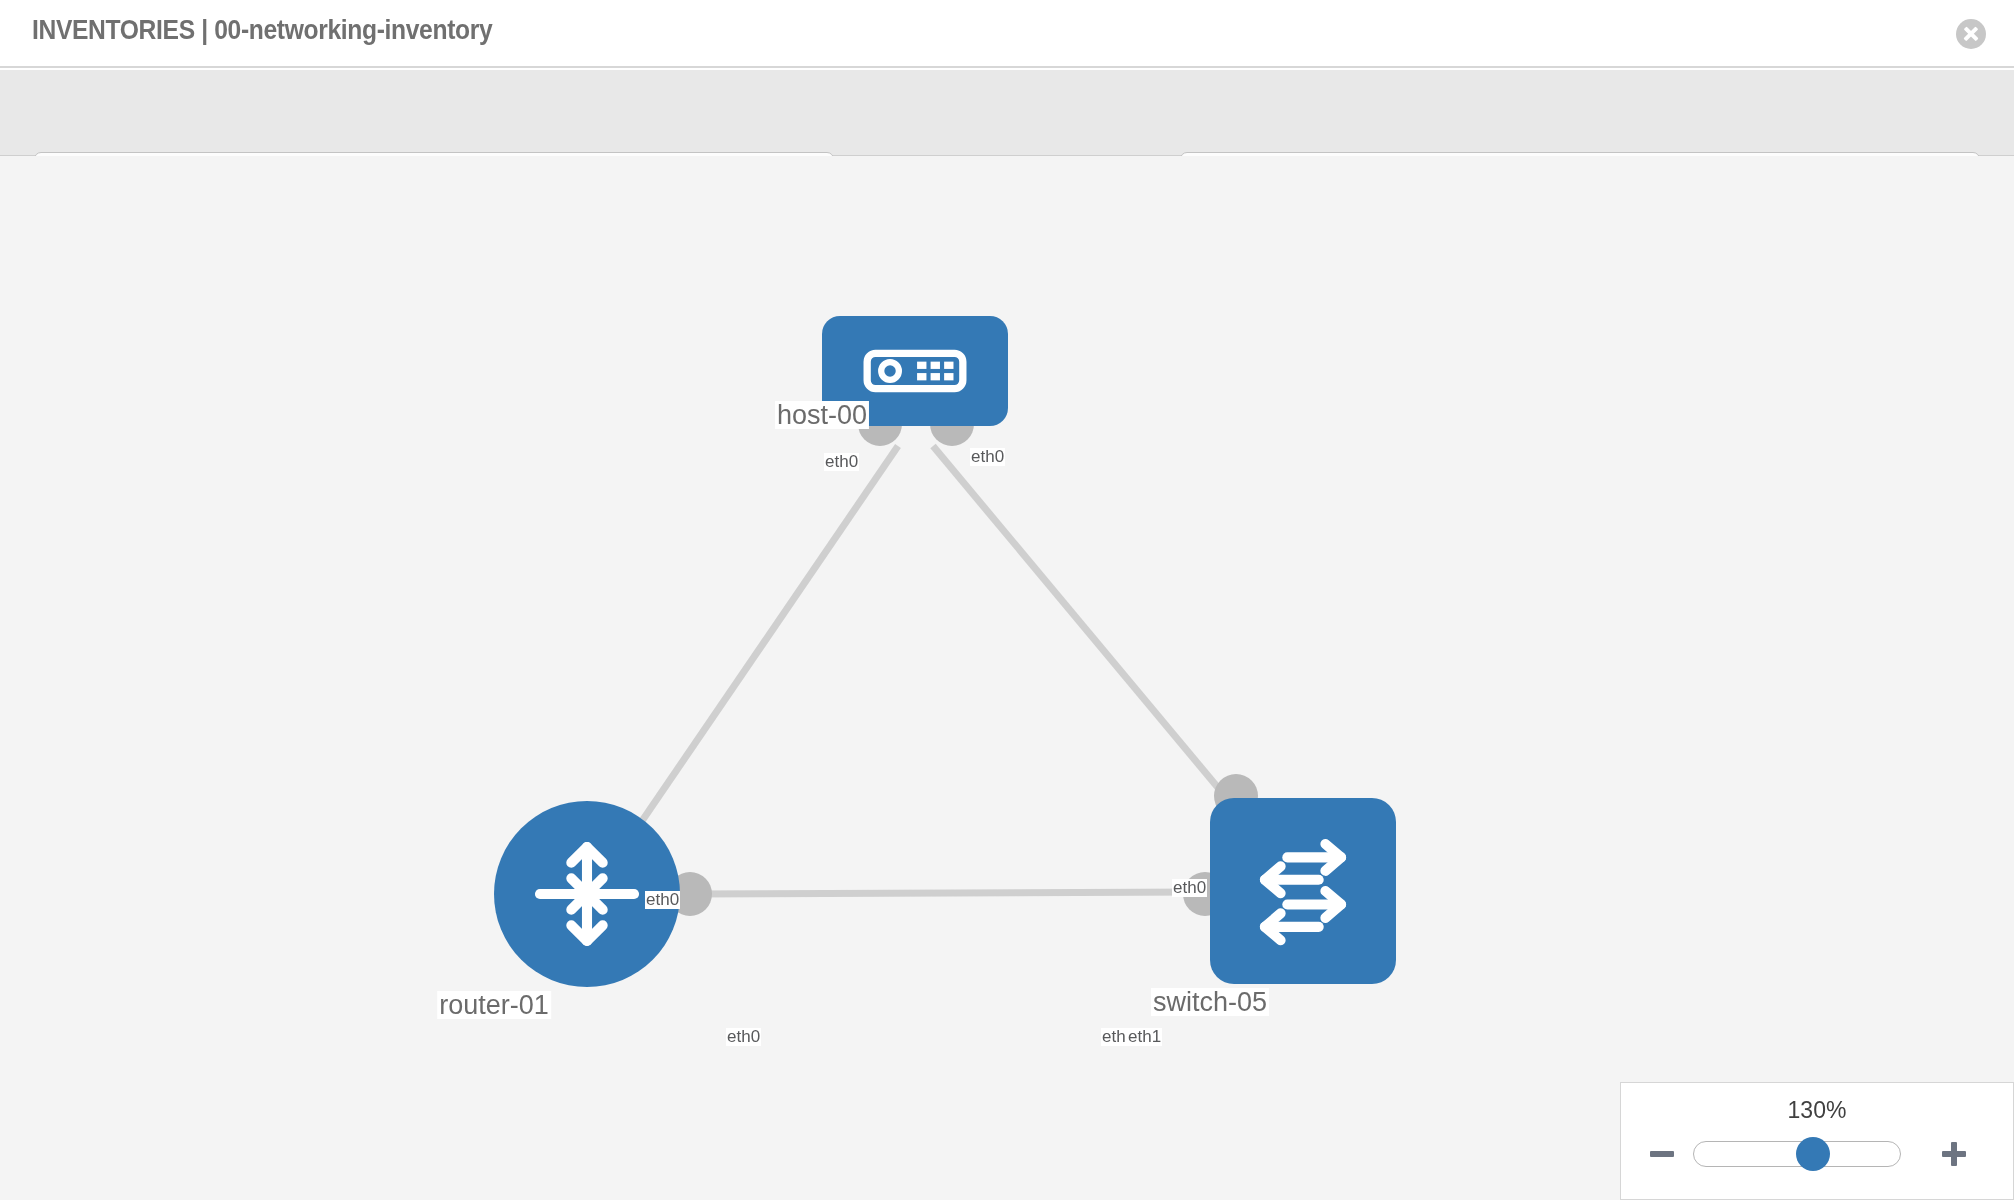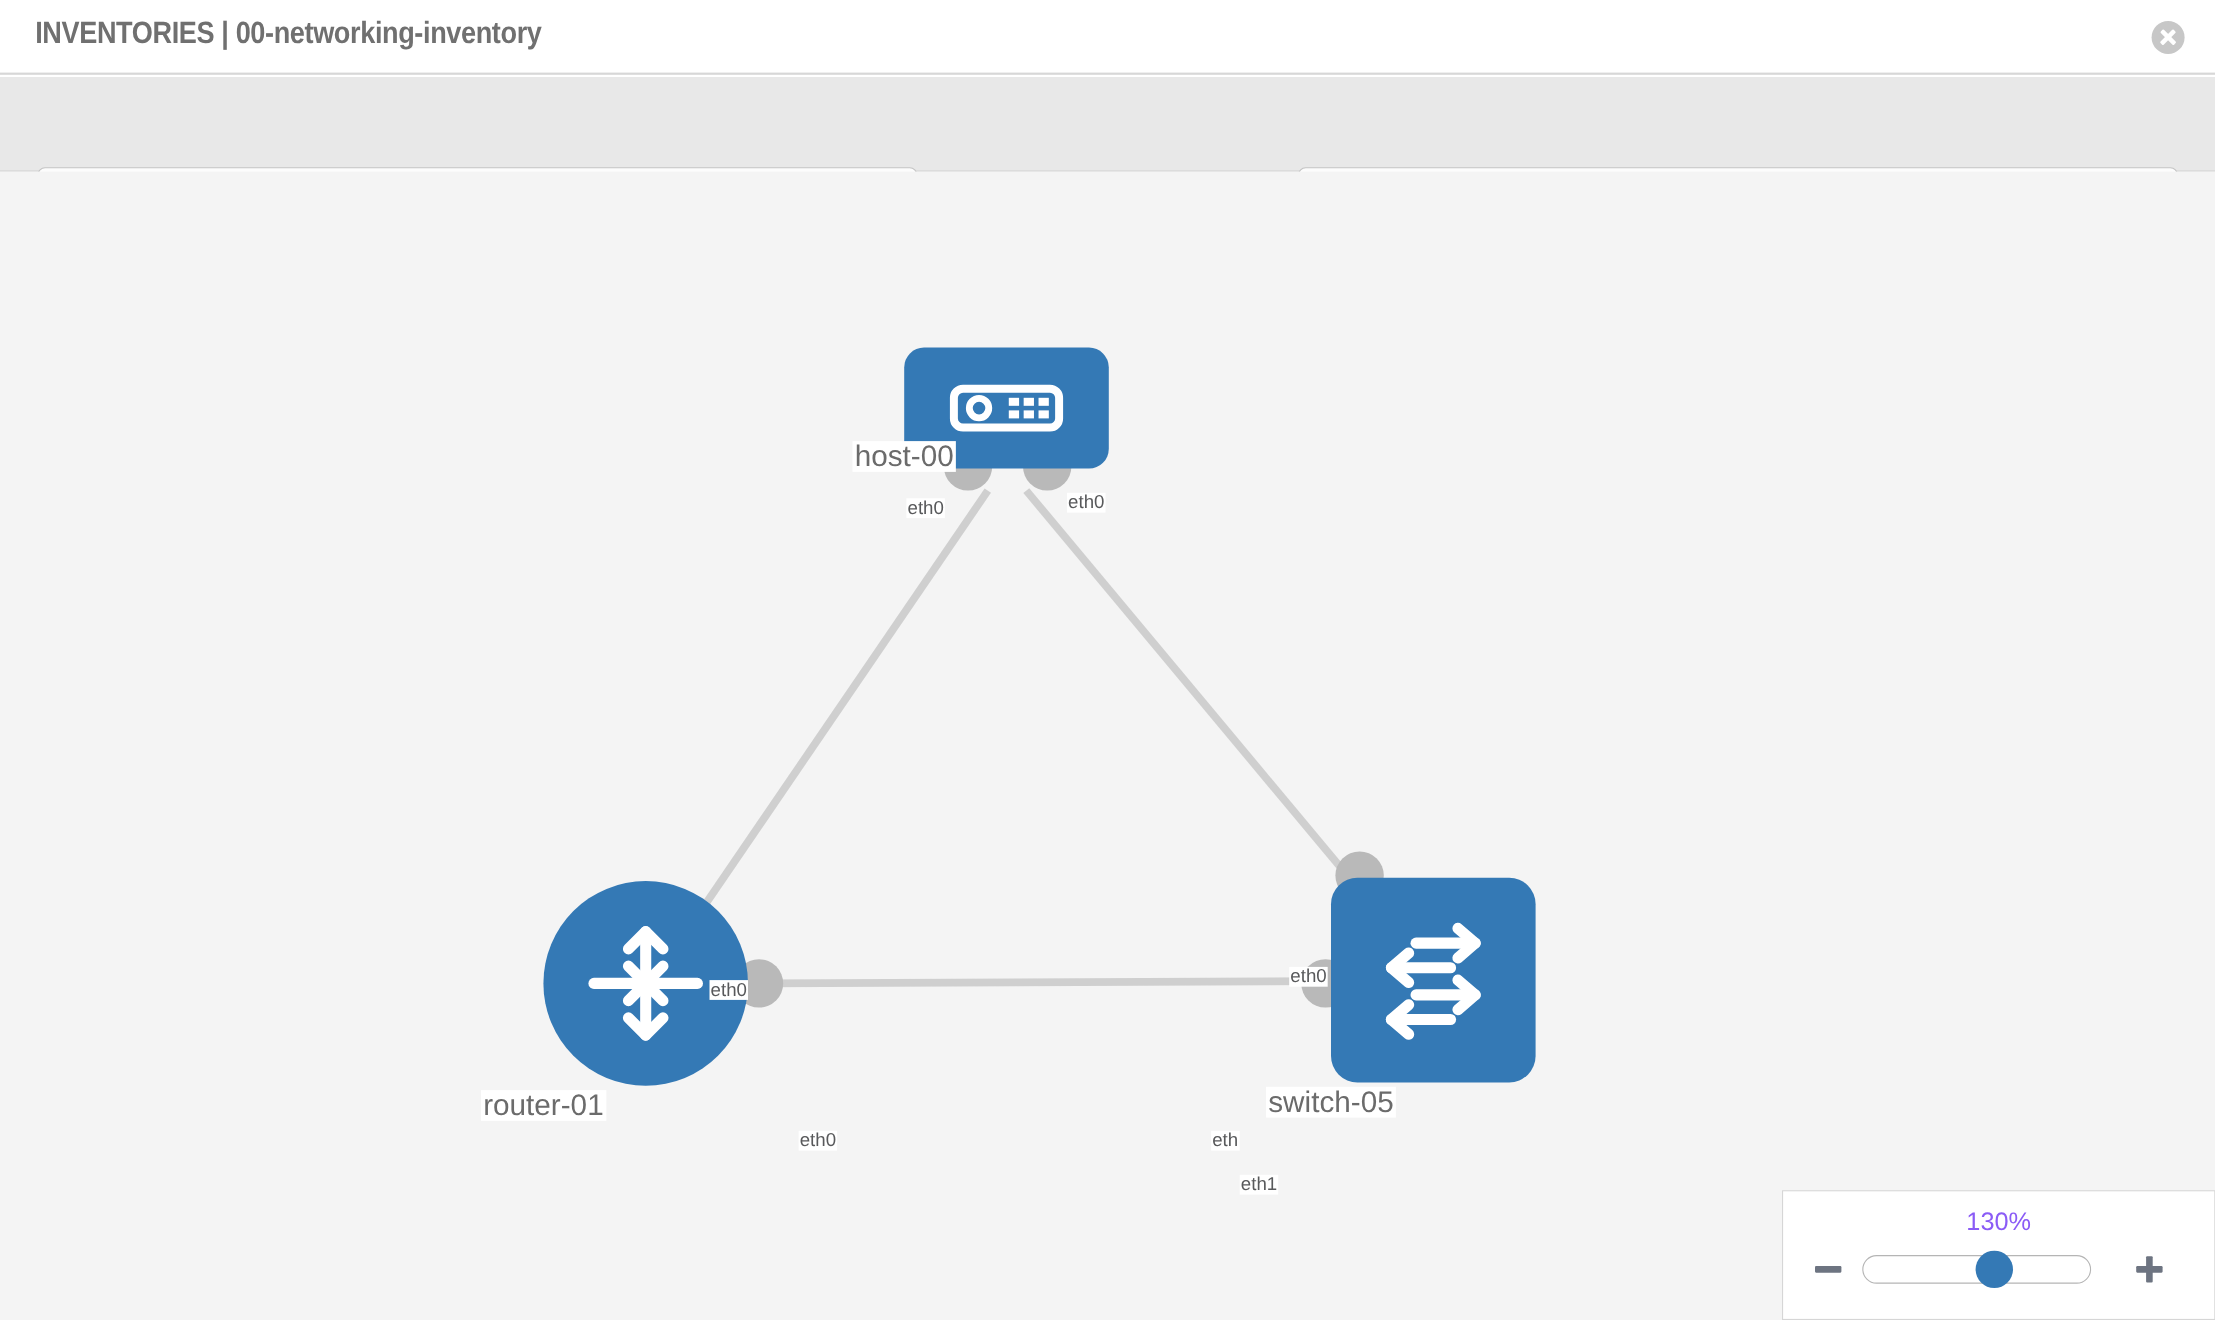--- a/index.html
+++ b/index.html
@@ -151,21 +151,21 @@
   #zoom-control {
     position: absolute; left: 1620px; top: 1082px;
     width: 394px; height: 118px;
     background: #ffffff;
     border: 1px solid #d6d6d6;
   }
   #zoom-percent {
     position: absolute; left: 0; right: 0; top: 14px;
     text-align: center;
     font-size: 23px;
-    color: #8b5cf6;
+    color: #404040;
   }
   #zoom-minus, #zoom-plus {
     position: absolute; top: 56px;
     width: 30px; height: 30px;
     cursor: pointer;
   }
   #zoom-minus { left: 26px; }
   #zoom-plus  { left: 318px; }
   .pm-bar {
     position: absolute; left: 50%; top: 50%;
@@ -299,21 +299,21 @@
       </div>
       <div class="node-label">switch-05</div>
     </div>
 
     <div class="iface-label" style="left:824px; top:297px;">eth0</div>
     <div class="iface-label" style="left:970px; top:292px;">eth0</div>
     <div class="iface-label" style="left:645px; top:735px;">eth0</div>
     <div class="iface-label" style="left:1172px; top:723px;">eth0</div>
     <div class="iface-label" style="left:726px; top:872px;">eth0</div>
     <div class="iface-label" style="left:1101px; top:872px;">eth</div>
-    <div class="iface-label" style="left:1127px; top:872px;margin-top:40px;">eth1</div>
+    <div class="iface-label" style="left:1127px; top:872px;">eth1</div>
   </div>
 
   <div id="zoom-control">
     <div id="zoom-percent">130%</div>
     <div id="zoom-minus">
       <div class="pm-bar pm-h"></div>
     </div>
     <div id="zoom-slider">
       <div id="zoom-thumb" style="left: 58%;"></div>
     </div>

